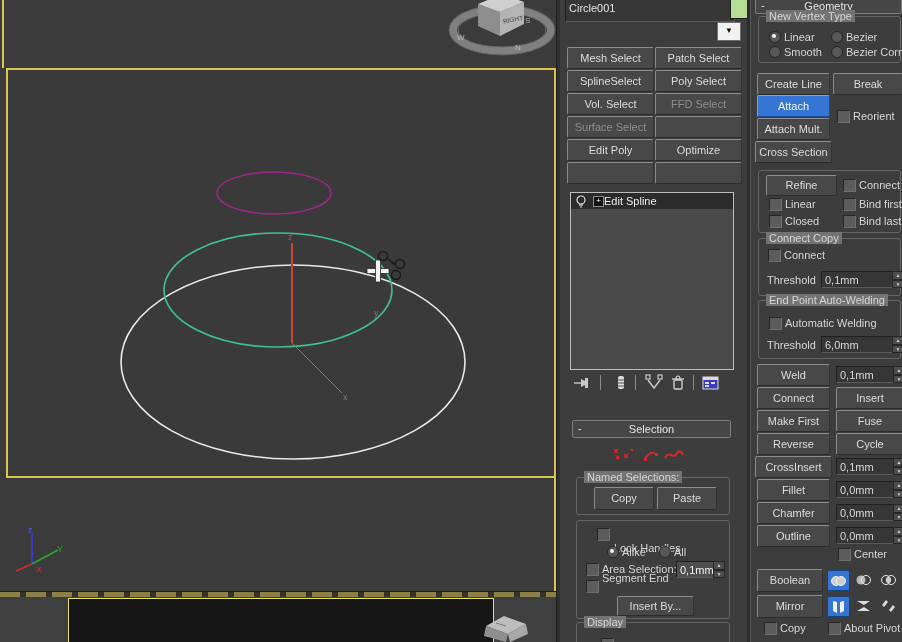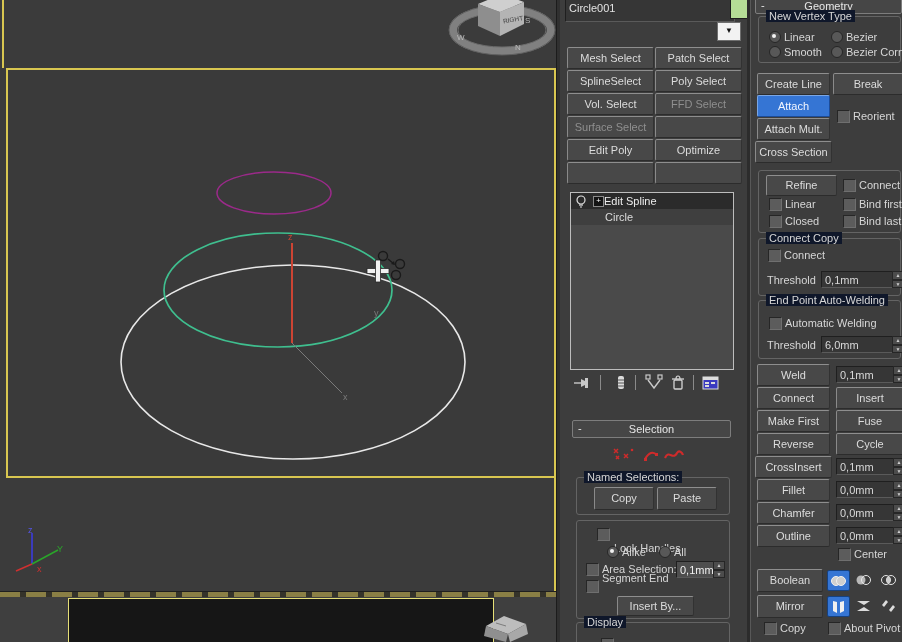--- a/index.html
+++ b/index.html
@@ -16,21 +16,21 @@
   .field{position:absolute;background:#363636;border:1px solid;border-color:#1f1f1f #5a5a5a #5a5a5a #1f1f1f;
          color:#d8d8d8;font-size:11px;line-height:14px;padding:1px 3px 0 3px;overflow:hidden;white-space:nowrap;}
   .field.lite{background:#4e4e4e;color:#f0f0f0;}
   .spin{position:absolute;width:12px;height:17px;display:flex;flex-direction:column;}
   .spin span{flex:1;background:#4c4c4c;border:1px solid #262626;color:#cfcfcf;font-size:5px;line-height:6px;text-align:center;overflow:hidden;}
   .cb{position:absolute;width:11px;height:11px;background:#5c5c5c;border:1px solid;border-color:#262626 #6f6f6f #6f6f6f #262626;}
   .radio{position:absolute;width:10px;height:10px;border-radius:50%;background:#585858;border:1px solid #262626;}
   .radio.on::after{content:"";position:absolute;left:2px;top:2px;width:4px;height:4px;border-radius:50%;background:#f2f2f2;}
   .lbl{position:absolute;font-size:11px;color:#d6d6d6;white-space:nowrap;line-height:12px;}
   .grp{position:absolute;border:1px solid #646464;border-radius:3px;}
-  .grp-legend{position:absolute;top:-7px;left:7px;background:#0f172a;padding:0 3px;font-size:11px;color:#d6d6d6;white-space:nowrap;}
+  .grp-legend{position:absolute;top:-7px;left:7px;background:#737373;padding:0 3px;font-size:11px;color:#d6d6d6;white-space:nowrap;}
   .rollout{position:absolute;background:#464646;border:1px solid #7d7d7d;border-radius:2px;color:#e6e6e6;
            display:flex;align-items:center;justify-content:center;font-size:11px;}
   .rollout .minus{position:absolute;left:5px;top:0px;line-height:14px;}
   .vp-label{position:absolute;left:8px;top:599px;font-size:13.5px;color:#f4f4f4;text-shadow:1px 1px 1px #000;letter-spacing:.3px;}
   .stack{position:absolute;left:10px;top:192px;width:162px;height:176px;background:#4a4a4a;border:1px solid #bdbdbd;}
   .stack-hdr{height:16px;background:#2b2b2b;display:flex;align-items:center;color:#ececec;}
   .stack-row{height:16px;background:#3f3f3f;display:flex;align-items:center;padding-left:34px;color:#dcdcdc;}
   .plusbox{width:9px;height:9px;background:#141414;border:1px solid #8a8a8a;color:#fff;font-size:8px;line-height:8px;
            text-align:center;margin-left:7px;}
   .combo{position:absolute;left:5px;top:21px;width:176px;height:20px;background:#434343;border:1px solid;
@@ -135,23 +135,20 @@
     <div class="stack">
       <div class="stack-hdr">
         <svg style="margin-left:5px;" width="10" height="13" viewBox="0 0 10 13">
           <circle cx="5" cy="5" r="4" fill="none" stroke="#e0e0e0" stroke-width="1.2"></circle>
           <line x1="3" y1="10" x2="7" y2="10" stroke="#e0e0e0" stroke-width="1.2"></line>
           <line x1="4" y1="12" x2="6" y2="12" stroke="#e0e0e0" stroke-width="1.2"></line>
         </svg>
         <span class="plusbox">+</span>
         <span style="">Edit Spline</span>
       </div>
-      <div class="stack-row">
-        <span>Circle</span>
-      </div>
     </div>
 
     <svg class="abs" style="left:13px;top:374px;" width="18" height="18" viewBox="0 0 18 18">
       <line x1="1" y1="9" x2="8" y2="9" stroke="#c9c9c9" stroke-width="1.4"></line>
       <polygon points="8,5 12,7 12,11 8,13" fill="#c9c9c9"></polygon>
       <rect x="12" y="4" width="3" height="10" fill="#c9c9c9"></rect>
     </svg>
     <div class="abs" style="left:40px;top:375px;width:1px;height:15px;background:#8a8a8a;"></div>
     <svg class="abs" style="left:53px;top:374px;" width="16" height="18" viewBox="0 0 16 18">
       <rect x="5" y="2" width="6" height="13" rx="2" fill="#dcdcdc"></rect>

